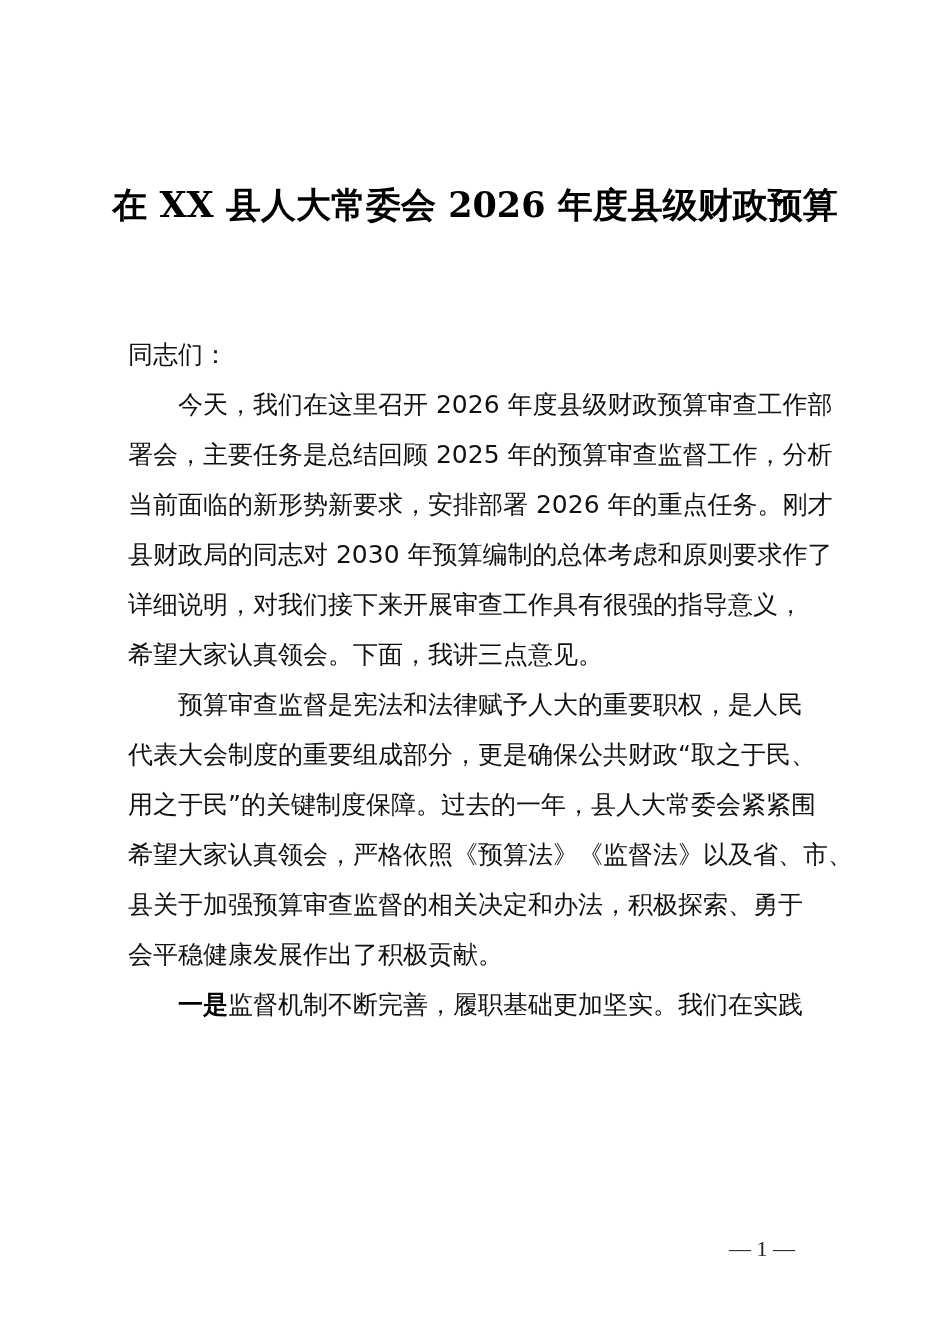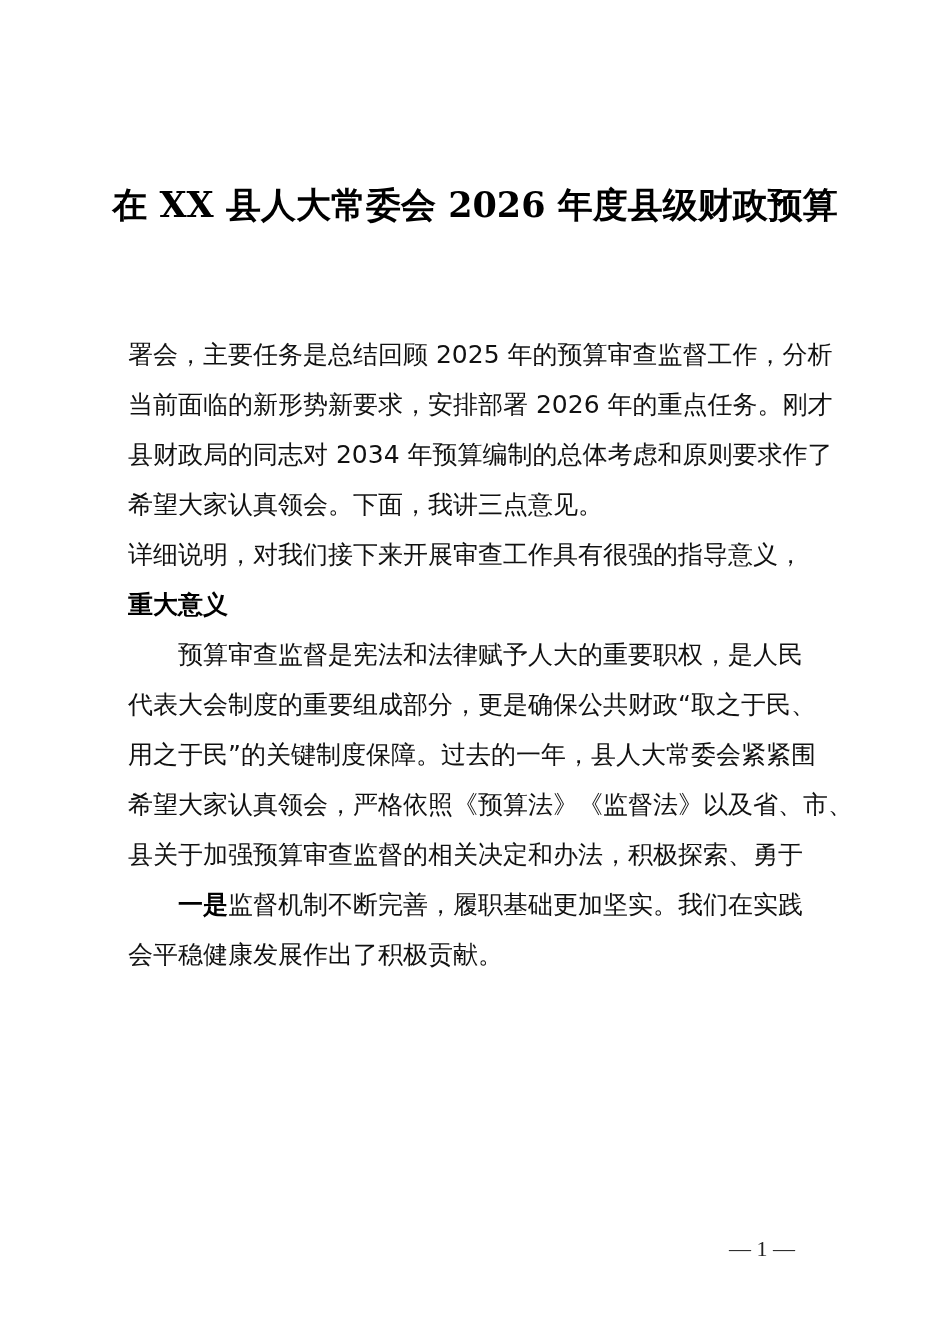--- a/index.html
+++ b/index.html
@@ -28,29 +28,30 @@
 </style>
 </head>
 <body>
 
 <div class="page">
   <div class="title">
     <span class="line">在 XX 县人大常委会 2026 年度县级财政预算</span>
   </div>
 
   <div class="body">
+    <span class="line-row">同志们：</span>
+    <span class="line-row indent">今天，我们在这里召开 2026 年度县级财政预算审查工作部</span>
     <span class="line-row">署会，主要任务是总结回顾 2025 年的预算审查监督工作，分析</span>
     <span class="line-row">当前面临的新形势新要求，安排部署 2026 年的重点任务。刚才</span>
-    <span class="line-row">县财政局的同志对 2034 年预算编制的总体考虑和原则要求作了</span>
+    <span class="line-row">县财政局的同志对 2030 年预算编制的总体考虑和原则要求作了</span>
+    <span class="line-row">详细说明，对我们接下来开展审查工作具有很强的指导意义，</span>
     <span class="line-row">希望大家认真领会。下面，我讲三点意见。</span>
-    <span class="line-row">详细说明，对我们接下来开展审查工作具有很强的指导意义，</span>
-    <span class="line-row bold">重大意义</span>
     <span class="line-row indent">预算审查监督是宪法和法律赋予人大的重要职权，是人民</span>
     <span class="line-row">代表大会制度的重要组成部分，更是确保公共财政“取之于民、</span>
     <span class="line-row">用之于民”的关键制度保障。过去的一年，县人大常委会紧紧围</span>
     <span class="line-row">希望大家认真领会，严格依照《预算法》《监督法》以及省、市、</span>
     <span class="line-row">县关于加强预算审查监督的相关决定和办法，积极探索、勇于</span>
+    <span class="line-row">会平稳健康发展作出了积极贡献。</span>
     <span class="line-row indent"><span class="bold">一是</span><span>监督机制不断完善，履职基础更加坚实。我们在实践</span></span>
-    <span class="line-row">会平稳健康发展作出了积极贡献。</span>
   </div>
 
   <div class="footer">— 1 —</div>
 </div>
 
 </body></html>

